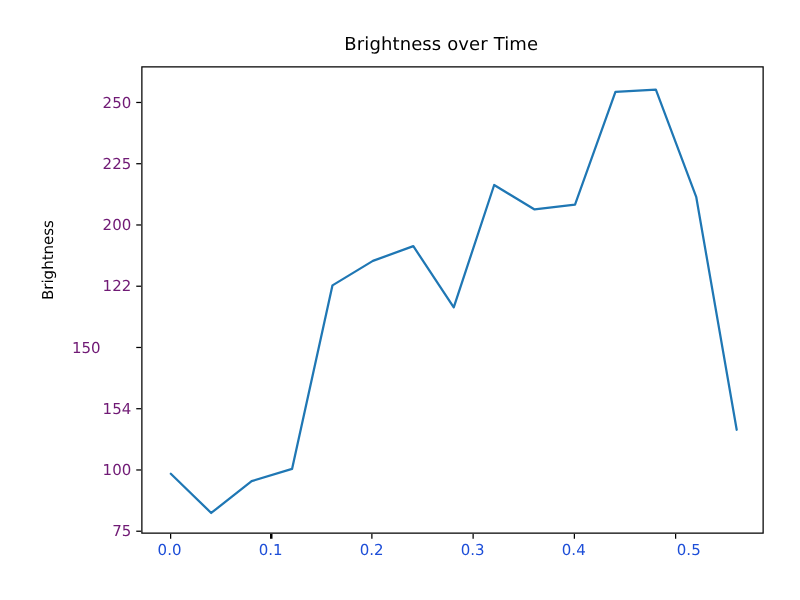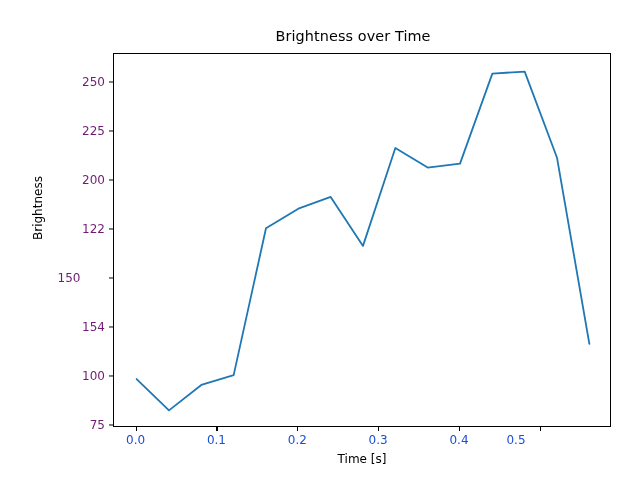--- a/index.html
+++ b/index.html
@@ -106,21 +106,20 @@
   }
 </style>
 </head>
 <body>
 
 <div id="figure">
 
   <div id="chart-title">Brightness over Time</div>
 
   <div id="ylabel">Brightness</div>
-  <div id="xlabel">Time [s]</div>
 
   <div id="yticks-container">
       <div class="ytick-label" style="top: 425.042px; left: 0px; width: 72px;">75</div>
       <div class="ytick-mark" style="top: 425.042px; left: 76.2px;"></div>
       <div class="ytick-label" style="top: 376.089px; left: 0px; width: 72px;">100</div>
       <div class="ytick-mark" style="top: 376.089px; left: 76.2px;"></div>
       <div class="ytick-label" style="top: 327.136px; left: 0px; width: 72px;">154</div>
       <div class="ytick-mark" style="top: 327.136px; left: 76.2px;"></div>
       <div class="ytick-label" style="top: 278.183px; left: 0px; width: 72px; text-align: center;">150</div>
       <div class="ytick-mark" style="top: 278.183px; left: 76.2px;"></div>
@@ -137,21 +136,21 @@
       <div class="xtick-label" style="left: 102.636px;">0.0</div>
       <div class="xtick-mark" style="left: 102.636px;"></div>
       <div class="xtick-label" style="left: 183.481px;">0.1</div>
       <div class="xtick-mark" style="left: 183.481px;"></div>
       <div class="xtick-label" style="left: 264.325px;">0.2</div>
       <div class="xtick-mark" style="left: 264.325px;"></div>
       <div class="xtick-label" style="left: 345.169px;">0.3</div>
       <div class="xtick-mark" style="left: 345.169px;"></div>
       <div class="xtick-label" style="left: 426.013px;">0.4</div>
       <div class="xtick-mark" style="left: 426.013px;"></div>
-      <div class="xtick-label" style="left: 483px;">0.5</div>
+      <div class="xtick-label" style="left: 518px;">0.5</div>
       <div class="xtick-mark" style="left: 506.857px;"></div>
     </div>
 
   <div id="plot-area">
     <svg id="plot-svg" viewBox="0 0 498 374" preserveAspectRatio="none">
       <polyline id="data-line" fill="none" stroke="#1f77b4" stroke-width="1.8" stroke-linejoin="round" stroke-linecap="round" points="22.64,325.05 54.97,356.38 87.31,330.92 119.65,321.13 151.99,174.27 184.32,154.69 216.66,142.94 249.00,191.90 281.34,93.99 313.68,113.57 346.01,109.65 378.35,19.58 410.69,17.62 443.03,103.78 475.36,289.80"></polyline>
     </svg>
   </div>
 
 </div>

